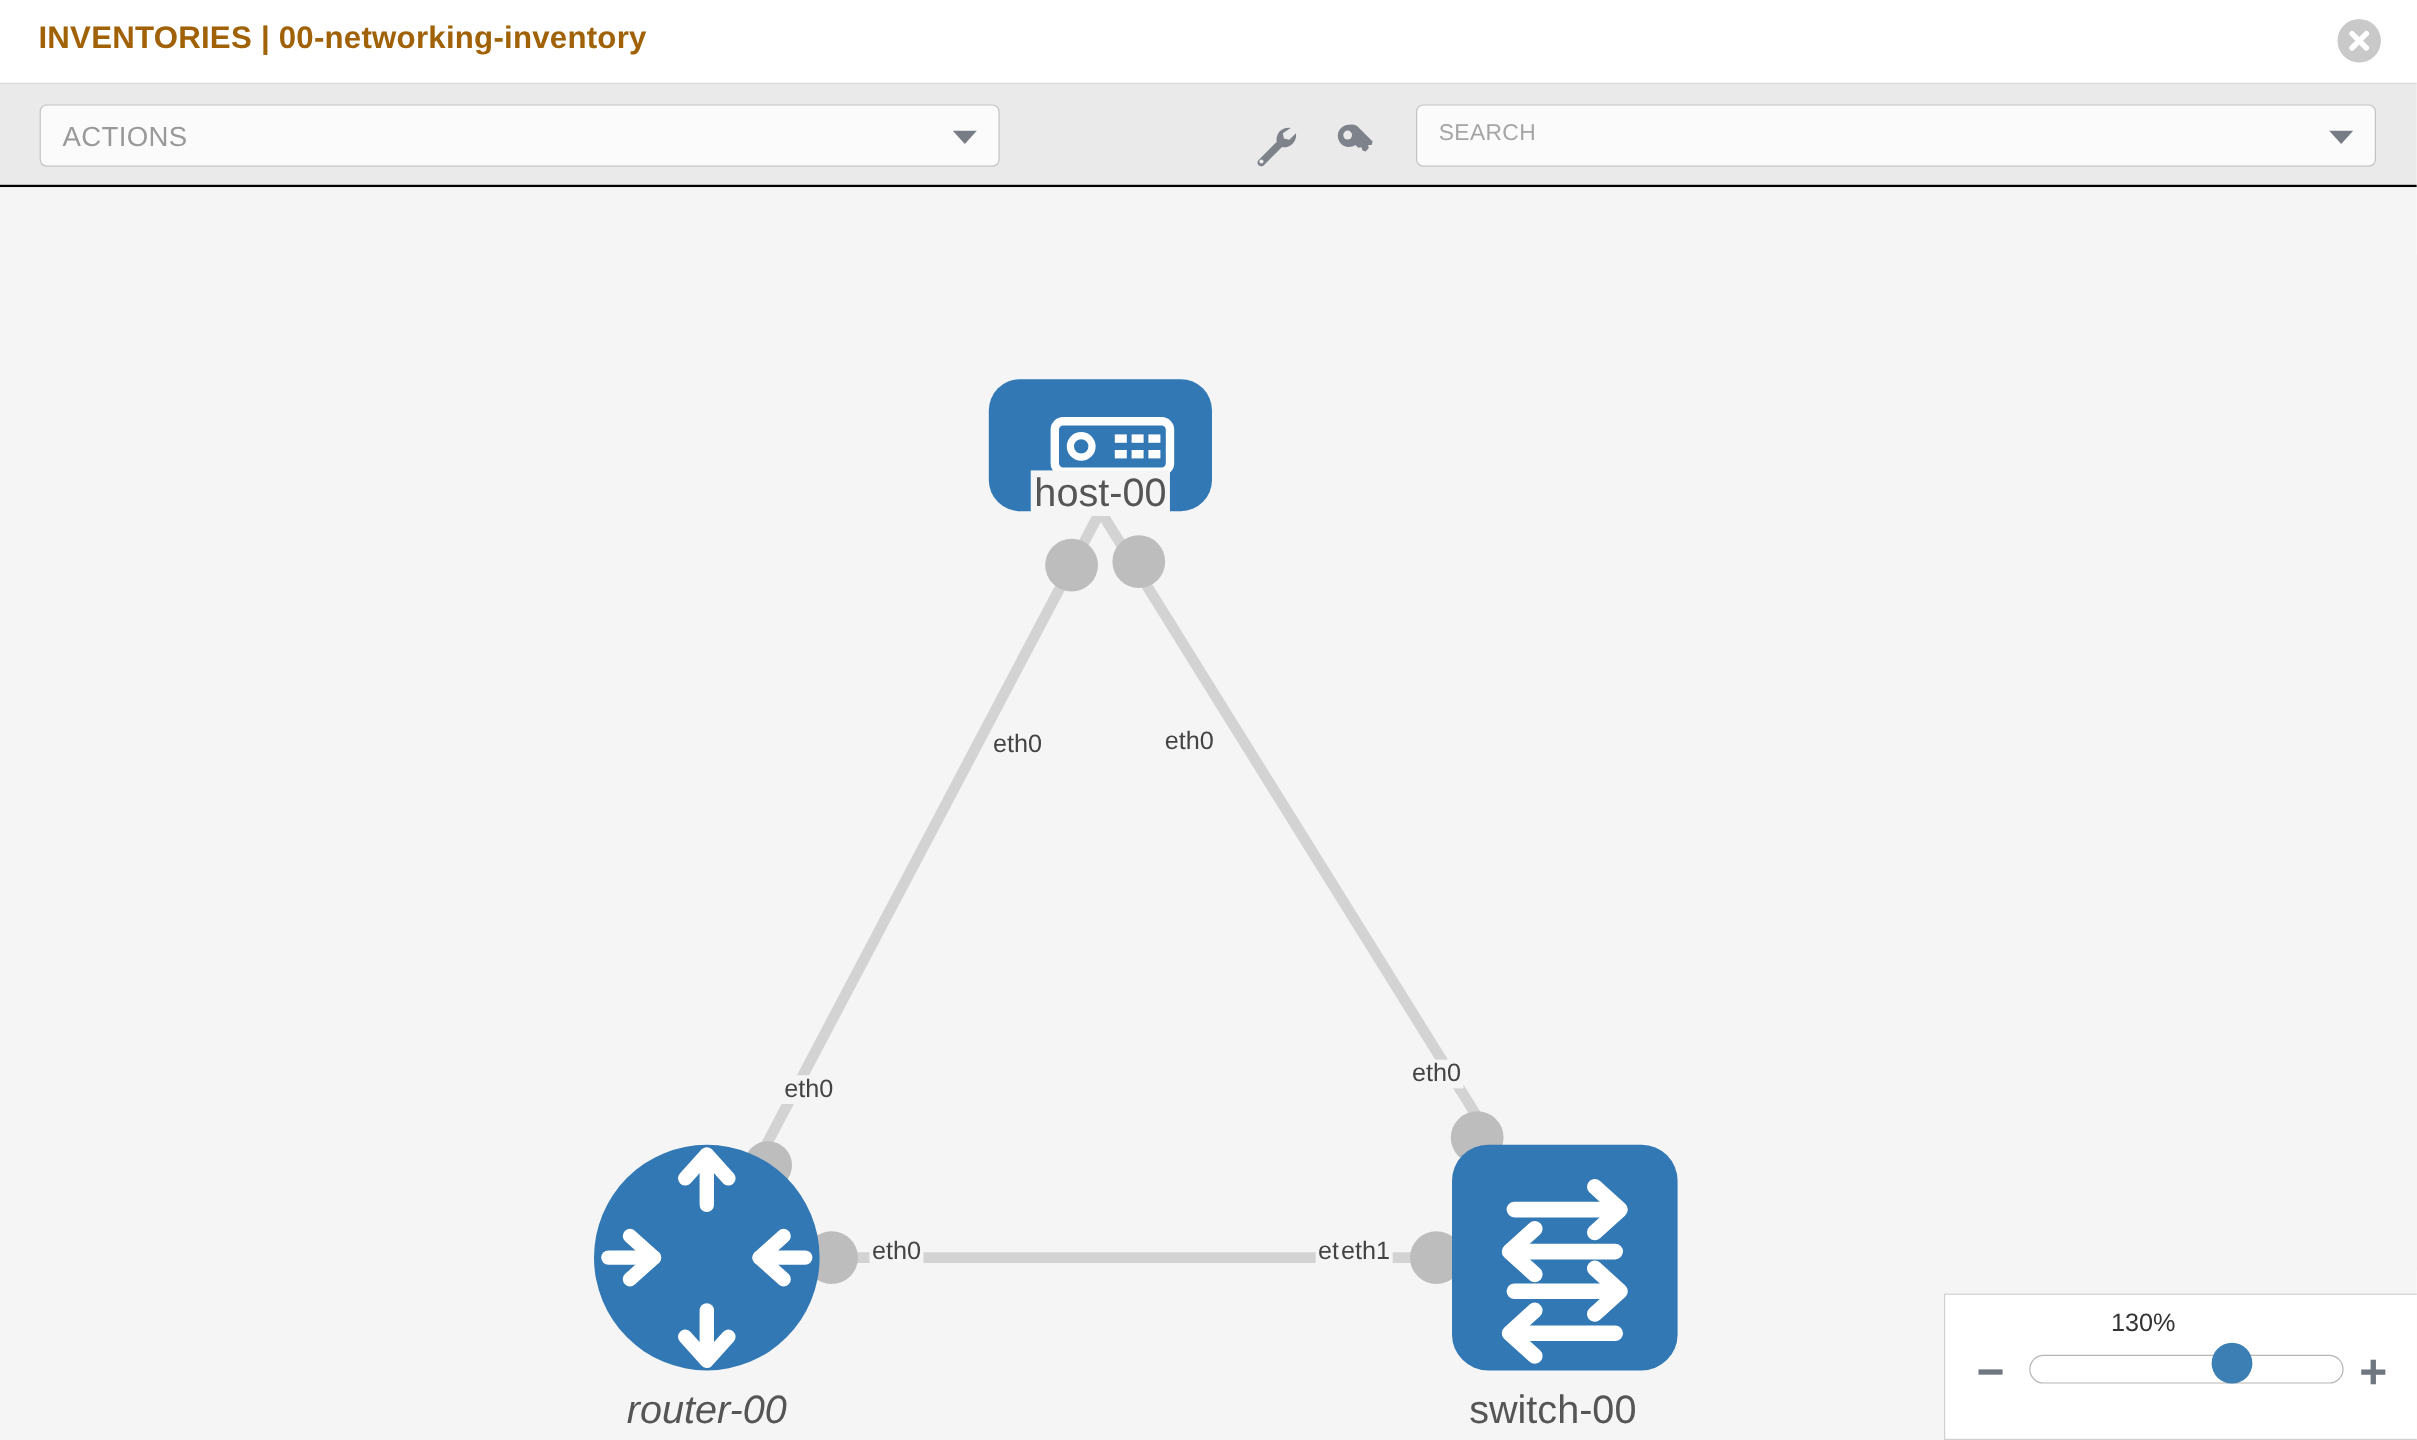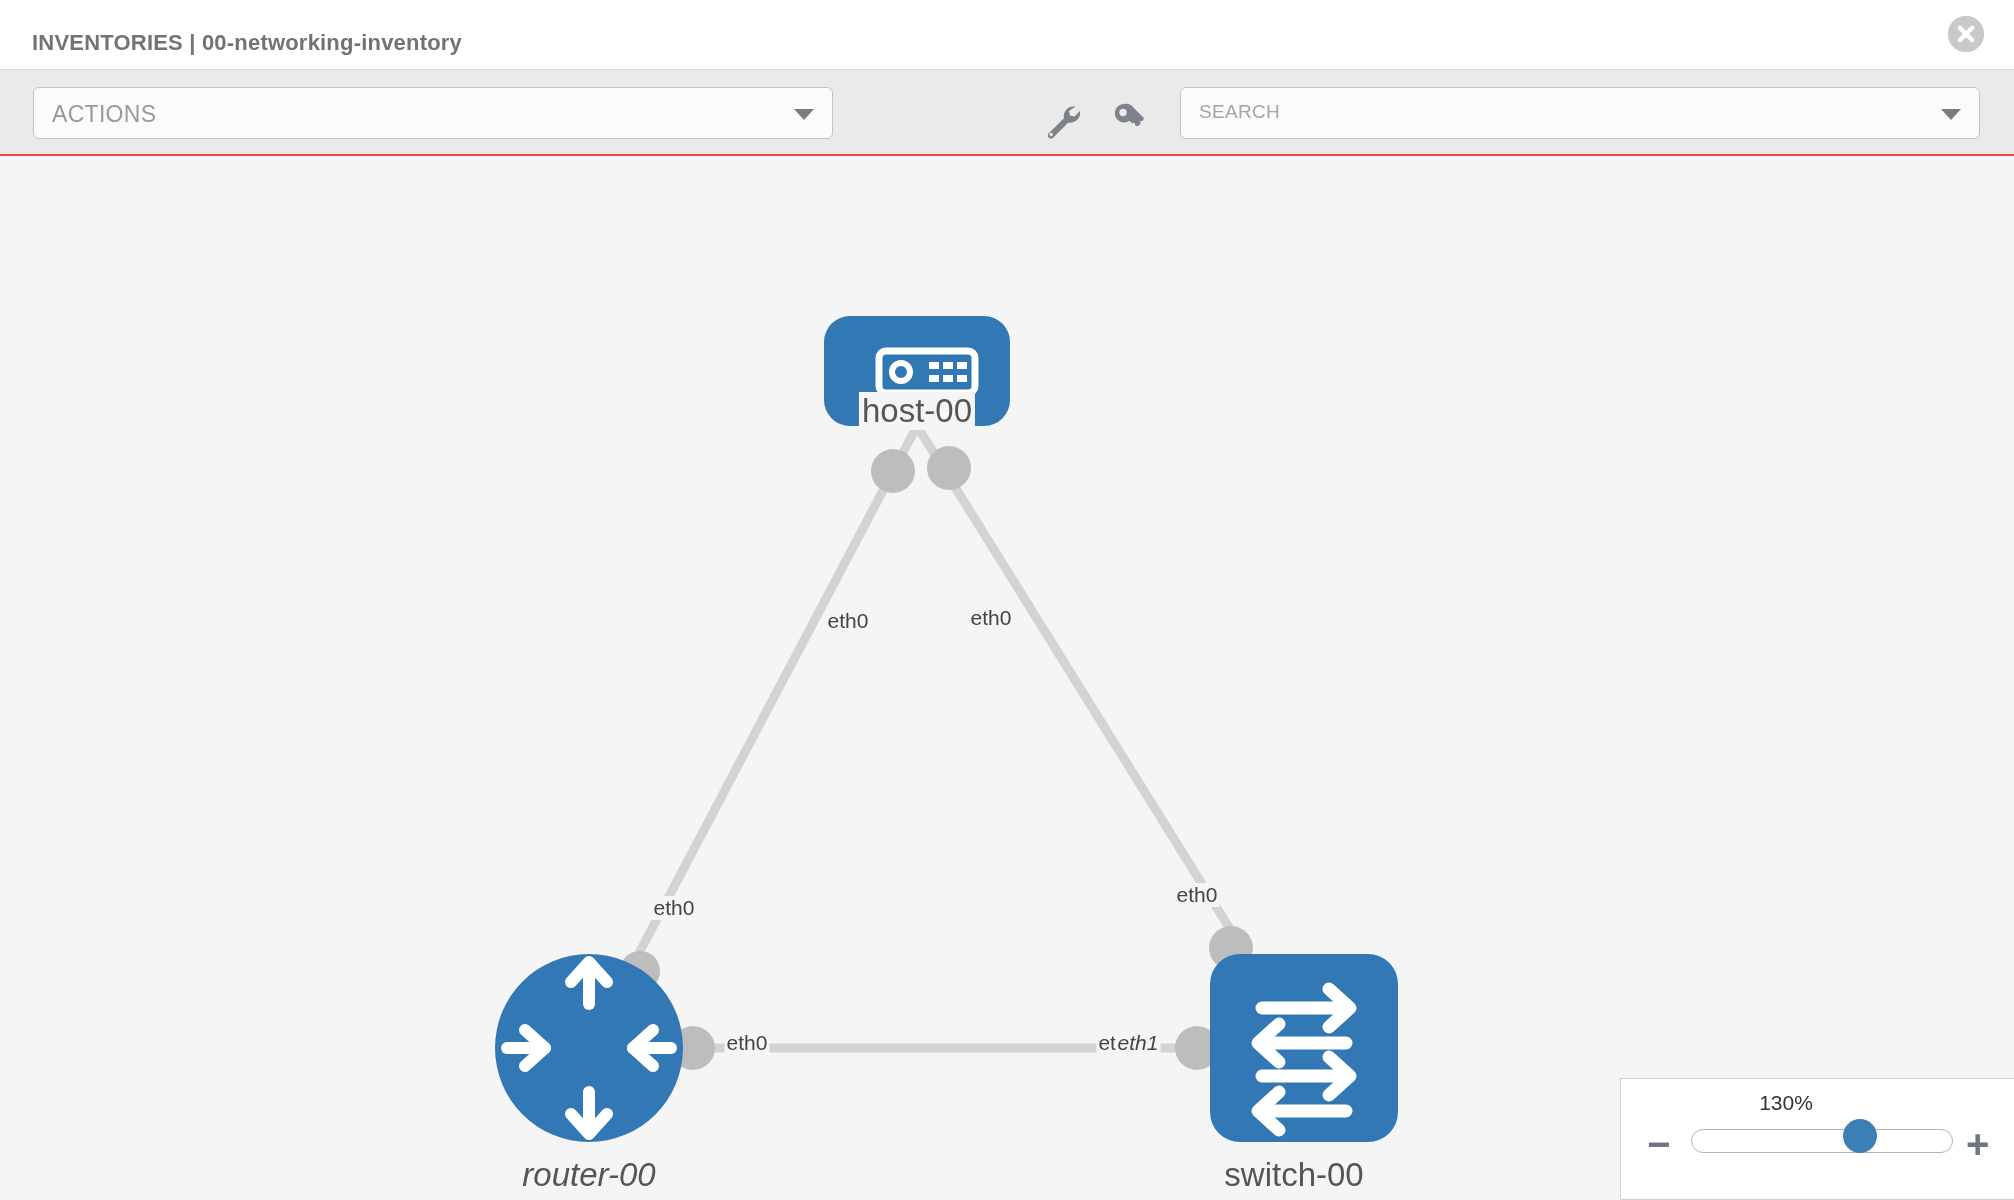--- a/index.html
+++ b/index.html
@@ -25,24 +25,24 @@
     left: 0; top: 0;
     width: 2014px;
     height: 70px;
     background: #ffffff;
     border-bottom: 1px solid #d9d9d9;
     box-sizing: border-box;
   }
   .page-title {
     position: absolute;
     left: 32px;
-    top: 30px;
-    font-size: 22px;
+    top: 16px;
+    font-size: 26px;
     font-weight: bold;
-    color: #737373;
+    color: #a16207;
     letter-spacing: 0.2px;
     white-space: nowrap;
   }
   .close-btn {
     position: absolute;
     right: 30px;
     top: 16px;
     width: 36px;
     height: 36px;
     border-radius: 50%;
@@ -51,21 +51,21 @@
   }
   .close-btn svg { display: block; }
 
   
   .toolbar {
     position: absolute;
     left: 0; top: 70px;
     width: 2014px;
     height: 86px;
     background: #eaeaea;
-    border-bottom: 2px solid #ef4444;
+    border-bottom: 2px solid #000000;
     box-sizing: border-box;
   }
 
   .actions-select {
     position: absolute;
     left: 33px;
     top: 17px;
     width: 800px;
     height: 52px;
     background: #fbfbfb;
@@ -323,21 +323,21 @@
     <div class="port-label" style="left:991px; top:450px;">eth0</div>
 
     <div class="port-label" style="left:674px; top:740px;">eth0</div>
 
     <div class="port-label" style="left:1197px; top:727px;">eth0</div>
 
     <div class="port-label" style="left:747px; top:875px;">eth0</div>
 
     <div class="port-label" style="left:1113px; top:875px;">eth</div>
 
-    <div class="port-label" style="left:1138px; top:875px;font-style:italic;">eth1</div>
+    <div class="port-label" style="left:1138px; top:875px;">eth1</div>
   </div>
 
   <div class="zoom-panel">
     <div class="zoom-value">130%</div>
 
     <div class="zoom-minus">−</div>
 
     <div class="zoom-track"></div>
     <div class="zoom-thumb"></div>
 

